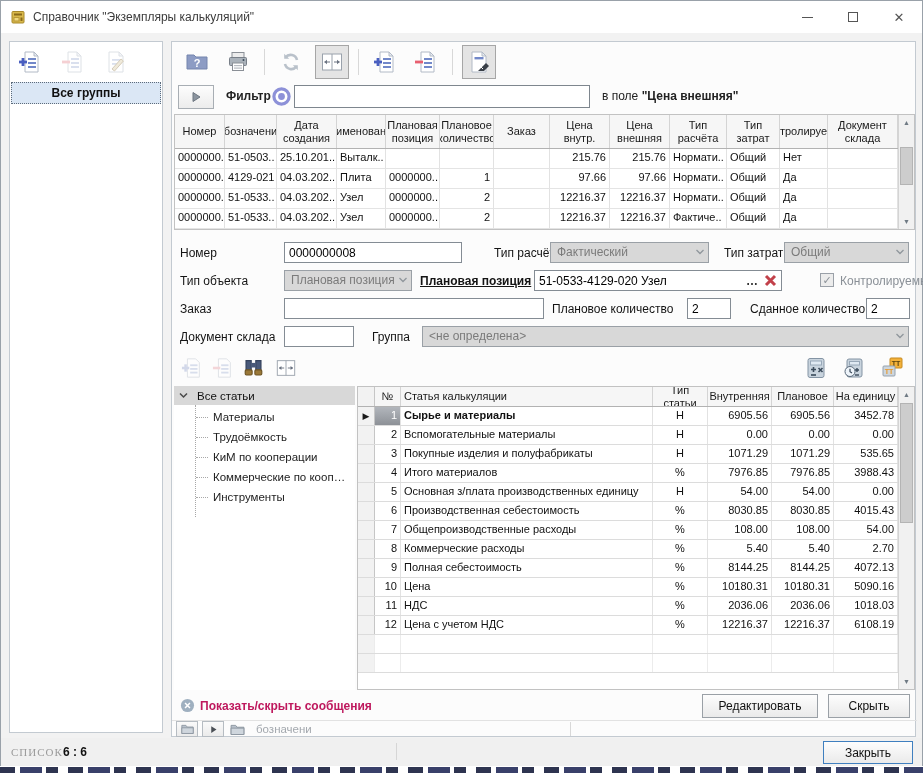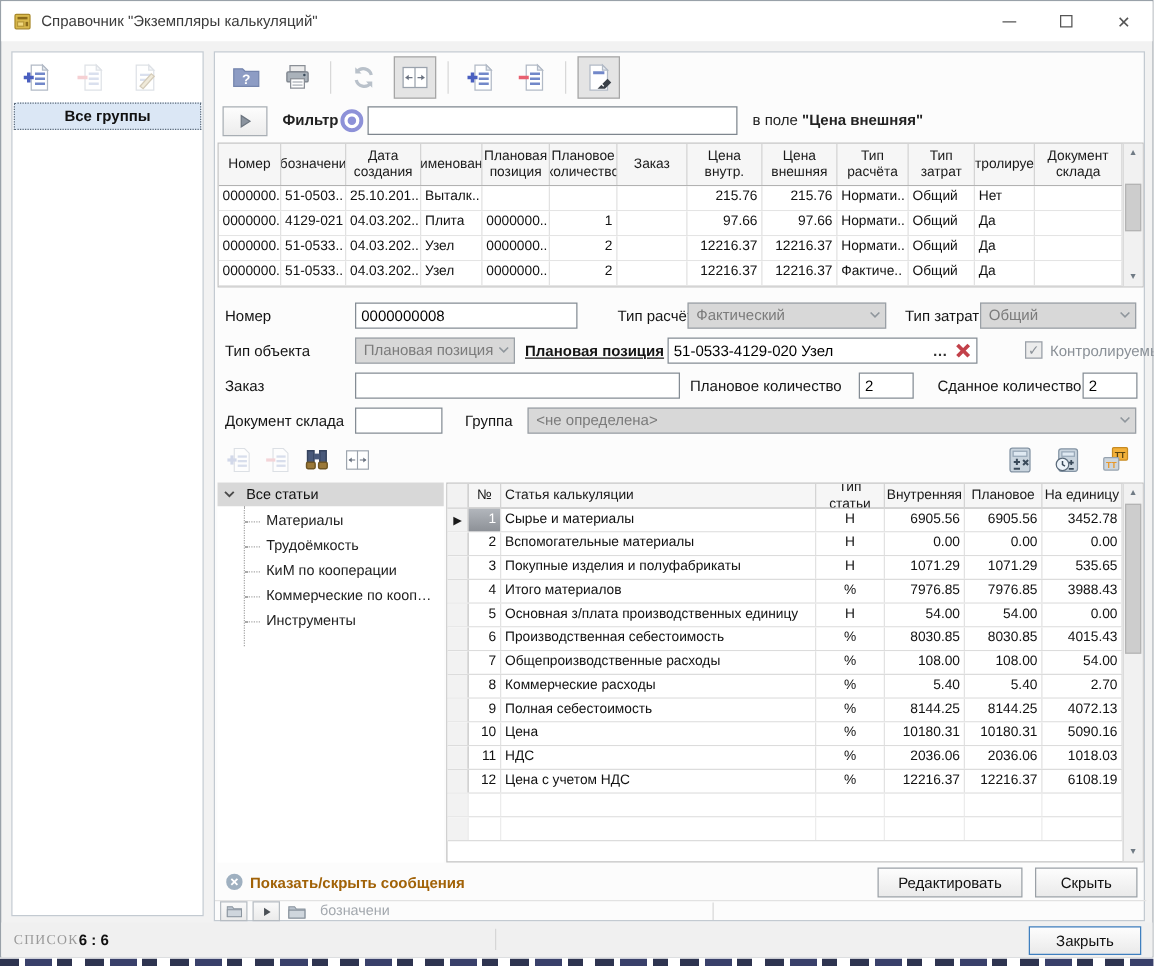--- a/index.html
+++ b/index.html
@@ -73,21 +73,21 @@
 
 .tree{position:absolute;left:2px;top:344px;width:181px;height:304px;background:#fff;font-size:11.5px}
 .tree-root{height:19px;background:#d8d8d8;display:flex;align-items:center;padding-left:4px;gap:8px;color:#111}
 .tree-children{position:relative;padding-top:2px}
 .tree-children::before{content:"";position:absolute;left:21px;top:0;height:112px;border-left:1px dotted #a8a8a8}
 .tree-item{height:20px;display:flex;align-items:center;color:#222;white-space:nowrap;overflow:hidden}
 .tree-item .guide{display:inline-block;width:12px;border-bottom:1px dotted #a8a8a8;margin:0 5px 0 22px;height:1px}
 
 .msgrow{position:absolute;left:0;top:652px;width:745px;height:24px}
 .msg-ic{position:absolute;left:8px;top:4px}
-.msg-link{position:absolute;left:28px;top:5px;font-size:12px;color:#a16207;font-weight:bold}
+.msg-link{position:absolute;left:28px;top:5px;font-size:12px;color:#be185d;font-weight:bold}
 .btn{border:1px solid #9aa0a6;background:linear-gradient(#fdfdfd,#eaeaea);font-size:12px;color:#111;display:flex;align-items:center;justify-content:center}
 .btn-edit{position:absolute;left:530px;top:0;width:116px;height:24px}
 .btn-hide{position:absolute;left:656px;top:0;width:82px;height:24px}
 .navrow{position:absolute;left:0;top:678px;width:745px;height:17px;border-top:1px solid #e2e2e2}
 .nav-btn{position:absolute;top:0;width:22px;height:16px;border:1px solid #b6bcc2;background:linear-gradient(#fafafa,#ebebeb);display:flex;align-items:center;justify-content:center}
 .nav-lab{position:absolute;left:84px;top:2px;font-size:11.5px;color:#a3a8ae}
 .nav-sep{position:absolute;left:398px;top:1px;width:1px;height:14px;background:#d8d8d8}
 
 .statusbar{position:absolute;left:0;top:737px;width:921px;height:28px;background:#f0f0f0}
 .st-mode{position:absolute;left:10px;top:8px;font-family:"Liberation Serif",serif;font-size:11px;color:#9a9a9a;letter-spacing:1px}
@@ -498,21 +498,21 @@
               <div class="g-hc" style="width: 26px;">№</div>
               <div class="g-hc hl" style="width: 252px;">Статья калькуляции</div>
               <div class="g-hc" style="width: 55px;">Тип статьи</div>
               <div class="g-hc" style="width: 64px;">Внутренняя</div>
               <div class="g-hc" style="width: 62px;">Плановое</div>
               <div class="g-hc" style="flex: 1 1 0%; min-width: 0px;">На единицу</div>
             </div>
             <div class="g-row">
               <div class="g-c g-selcell" style="width: 17px;">▶</div>
               <div class="g-c a-r cur-num" style="width: 26px;">1</div>
-              <div class="g-c a-l" style="width: 252px;">Сырье и материалы</div>
+              <div class="g-c a-l" style="width: 252px; font-weight: bold;">Сырье и материалы</div>
               <div class="g-c a-c" style="width: 55px;">Н</div>
               <div class="g-c a-r" style="width: 64px;">6905.56</div>
               <div class="g-c a-r" style="width: 62px;">6905.56</div>
               <div class="g-c a-r" style="flex: 1 1 0%; min-width: 0px;">3452.78</div>
             </div>
             <div class="g-row">
               <div class="g-c g-selcell" style="width: 17px;"></div>
               <div class="g-c a-r" style="width: 26px;">2</div>
               <div class="g-c a-l" style="width: 252px;">Вспомогательные материалы</div>
               <div class="g-c a-c" style="width: 55px;">Н</div>

